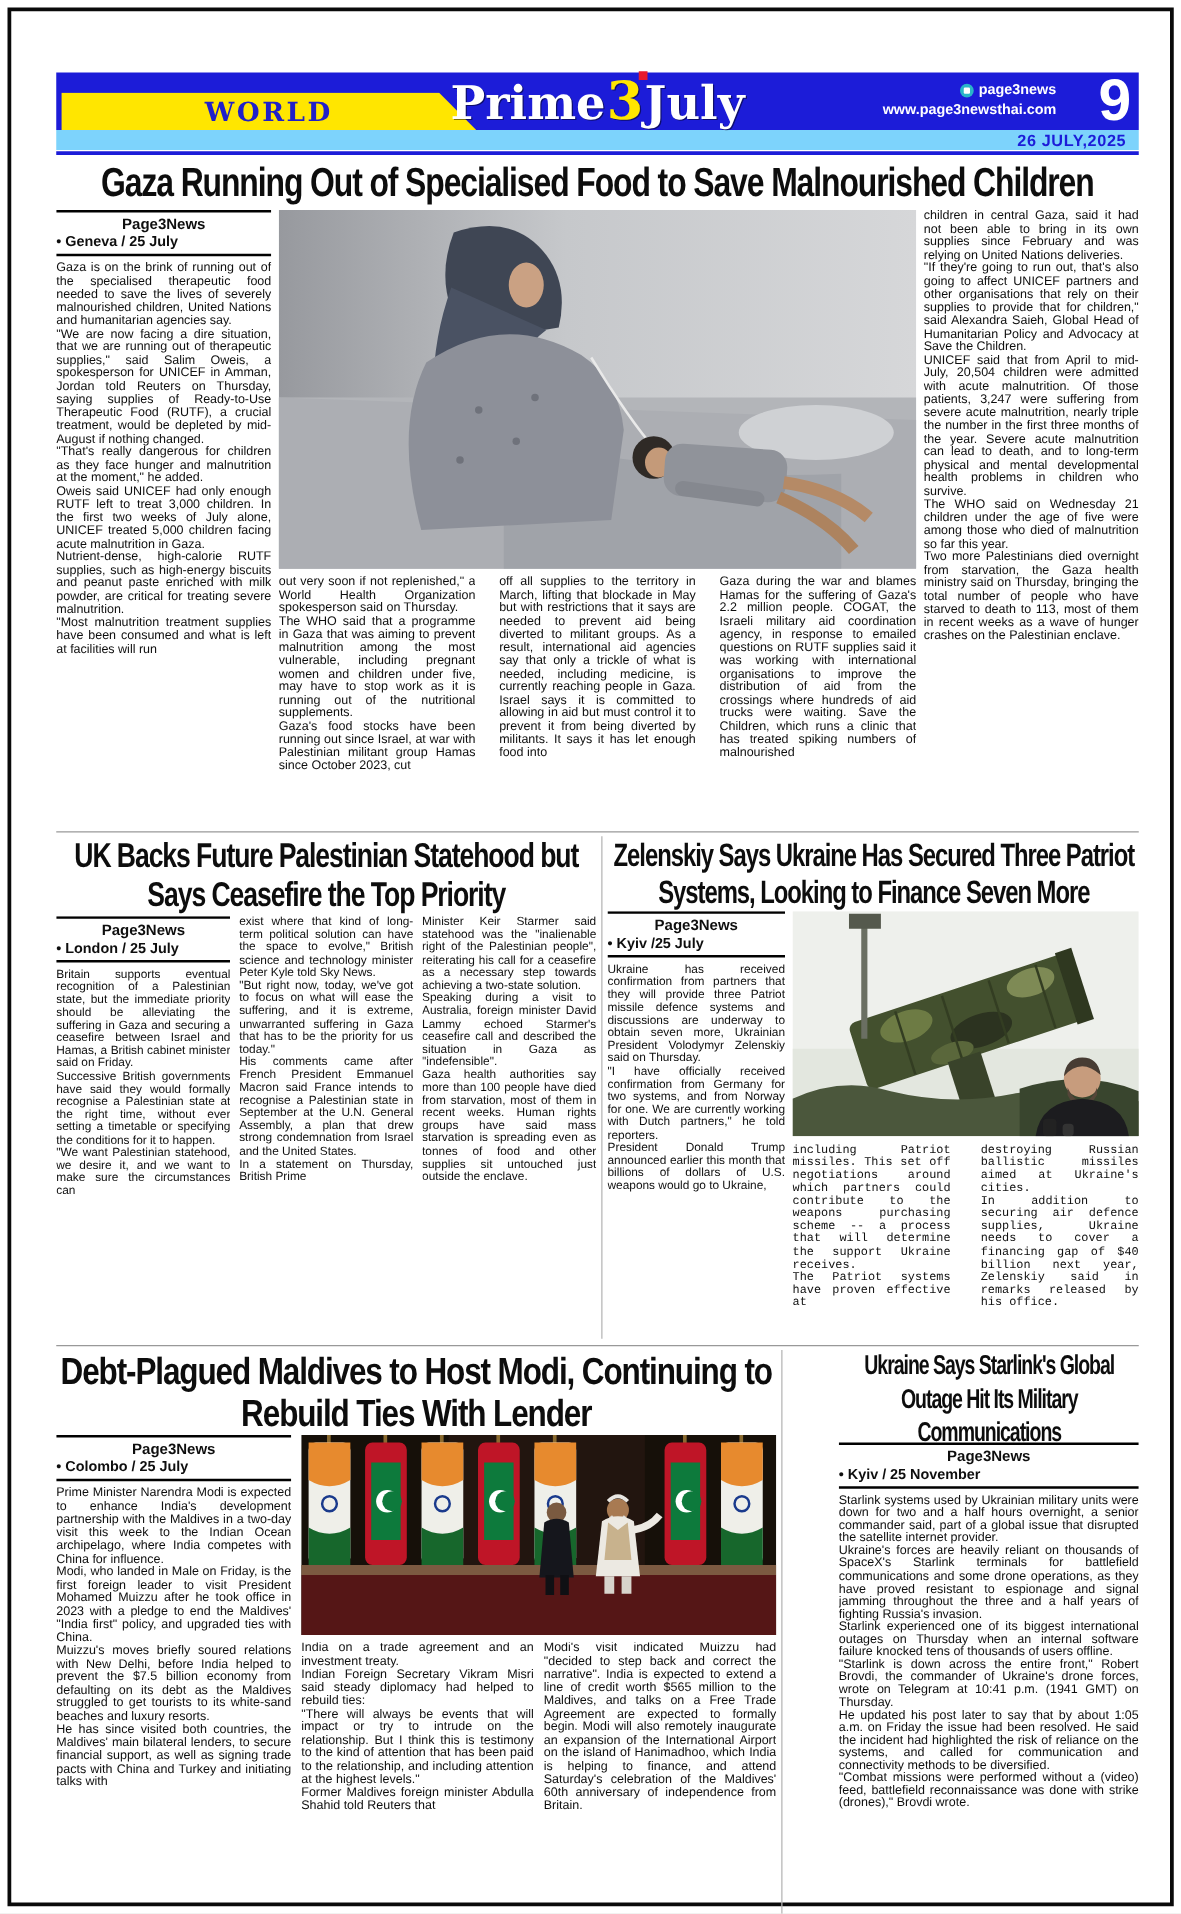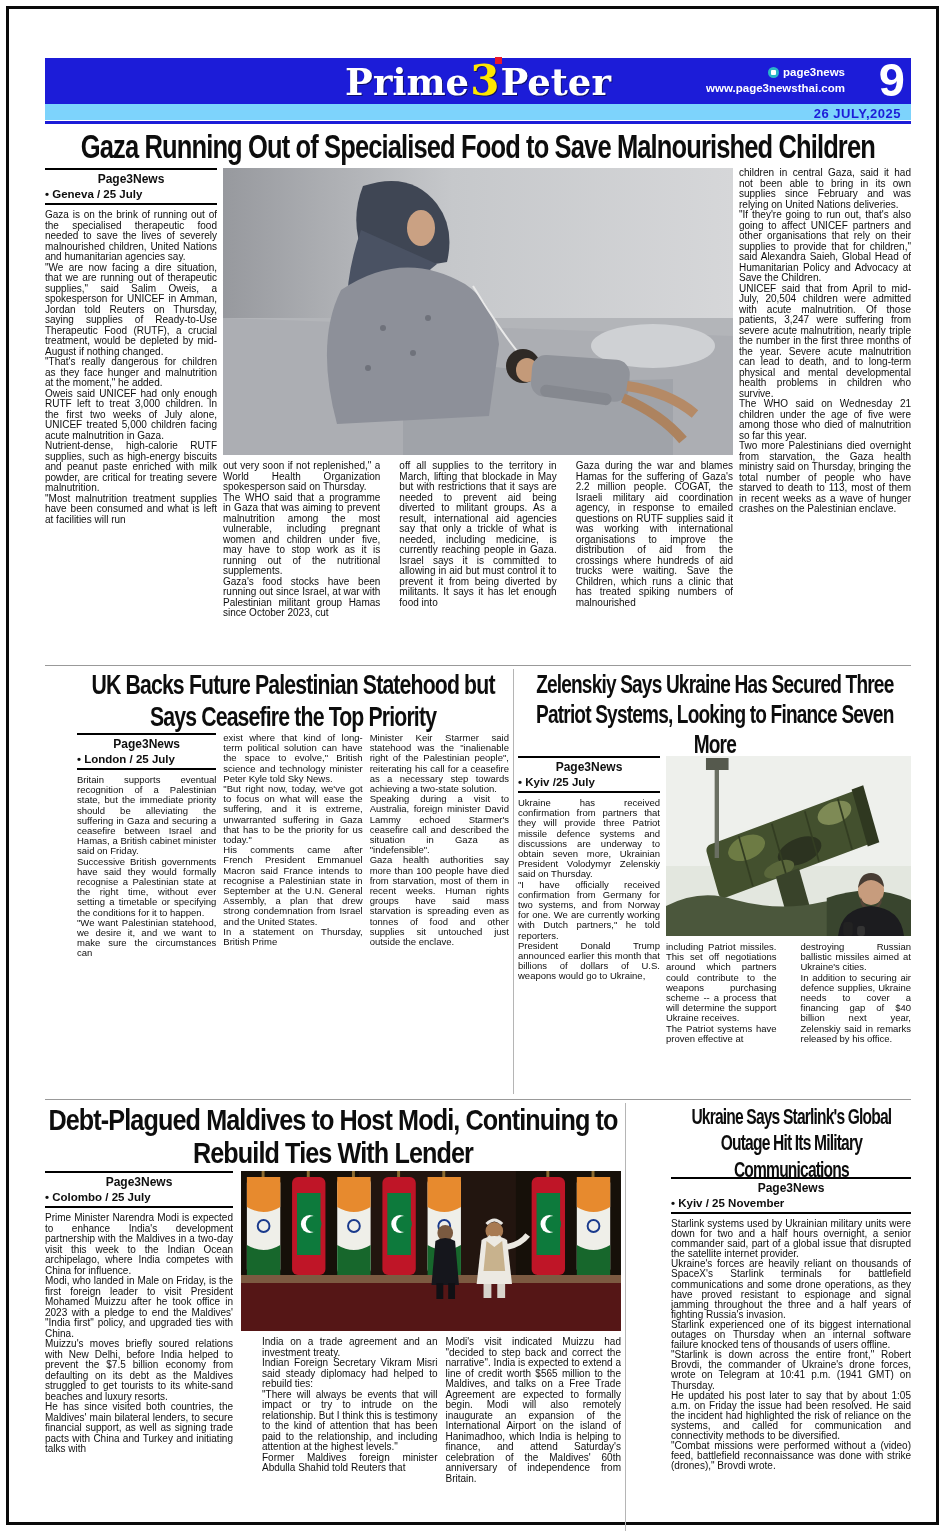--- a/index.html
+++ b/index.html
@@ -52,52 +52,55 @@
   .vdiv{width:1px;background:#b5b5b5;margin:0 4px;}
 
   
   .gaza-row{display:flex;gap:6px;margin-top:6px;height:492px;}
   .gcol{width:172px;overflow:hidden;}
   .gmid{width:510px;}
   .photo-gaza{width:510px;height:287px;display:block;}
   .gmid-row{display:flex;gap:19px;margin-top:6px;height:196px;overflow:hidden;}
   .gmid-col{flex:1;overflow:hidden;}
 
-  .sec2{display:flex;margin-left:32px;}
+  .sec2{display:flex;}
   .uk{width:432px;}
   .zel{flex:1;}
   .uk-cols{display:flex;gap:7px;margin-top:6px;height:338px;}
   .uk-col{flex:1;overflow:hidden;}
   .zel-row{display:flex;gap:6px;margin-top:6px;height:338px;}
   .zel-c1{width:142px;overflow:hidden;}
   .zel-right{flex:1;}
   .photo-patriot{width:100%;height:180px;display:block;}
-  .zel-sub{display:flex;gap:24px;margin-top:6px;height:150px;overflow:hidden;}
+  .zel-sub{display:flex;gap:24px;margin-top:6px;height:150px;overflow:hidden;font-family:Liberation Mono, monospace;}
   .zel-sub .bodytext{flex:1;}
 
   .sec3{display:flex;margin-top:2px;}
   .mald{width:576px;}
   .star{flex:1;overflow:hidden;margin-left:41px;}
   .mald-row{display:flex;gap:8px;margin-top:6px;height:376px;}
   .mald-c1{width:188px;overflow:hidden;}
   .mald-right{flex:1;}
   .photo-mald{width:100%;height:160px;display:block;}
-  .mald-sub{display:flex;gap:8px;margin-top:6px;height:208px;overflow:hidden;margin-left:21px;}
+  .mald-sub{display:flex;gap:8px;margin-top:6px;height:208px;overflow:hidden;}
   .mald-sub .bodytext{flex:1;}
   .star-body{height:348px;overflow:hidden;margin-top:2px;}
 </style>
 </head>
 <body>
 
 <div class="page">
   <div class="frame"></div>
   <div class="content">
 
     <div class="topbar">
-      <div class="masthead"><span>Prime</span><span class="num">3</span><span>Peter</span></div>
+      <div class="world-tab">
+        <span>WORLD</span>
+      </div>
+      <div class="masthead"><span>Prime</span><span class="num">3</span><span>July</span></div>
       <div class="mast-right">
         <div class="social-row">
           <span class="social-icon"></span>
           <span>page3news</span>
         </div>
         <div>www.page3newsthai.com</div>
       </div>
       <div class="pagenum">9</div>
     </div>
     <div class="datebar">

